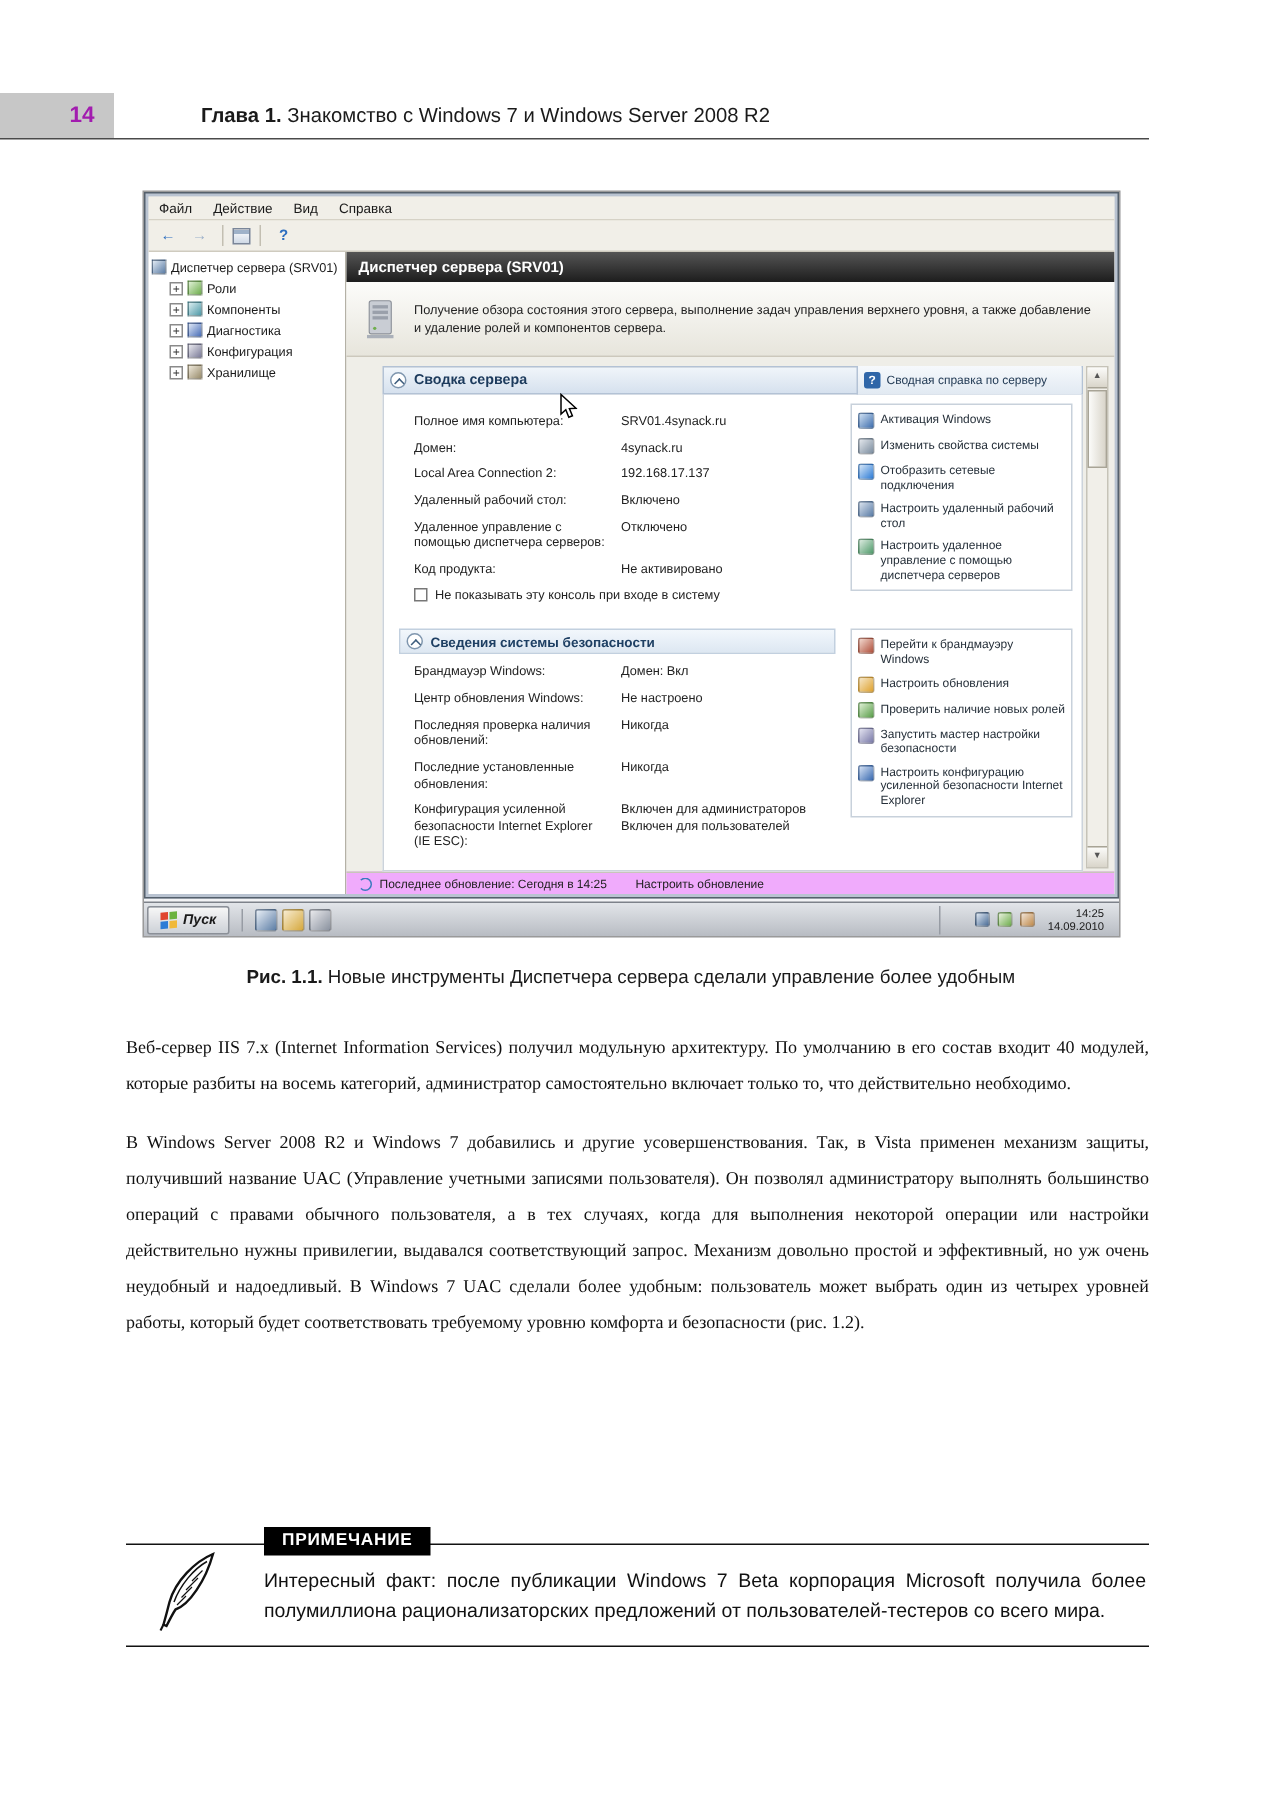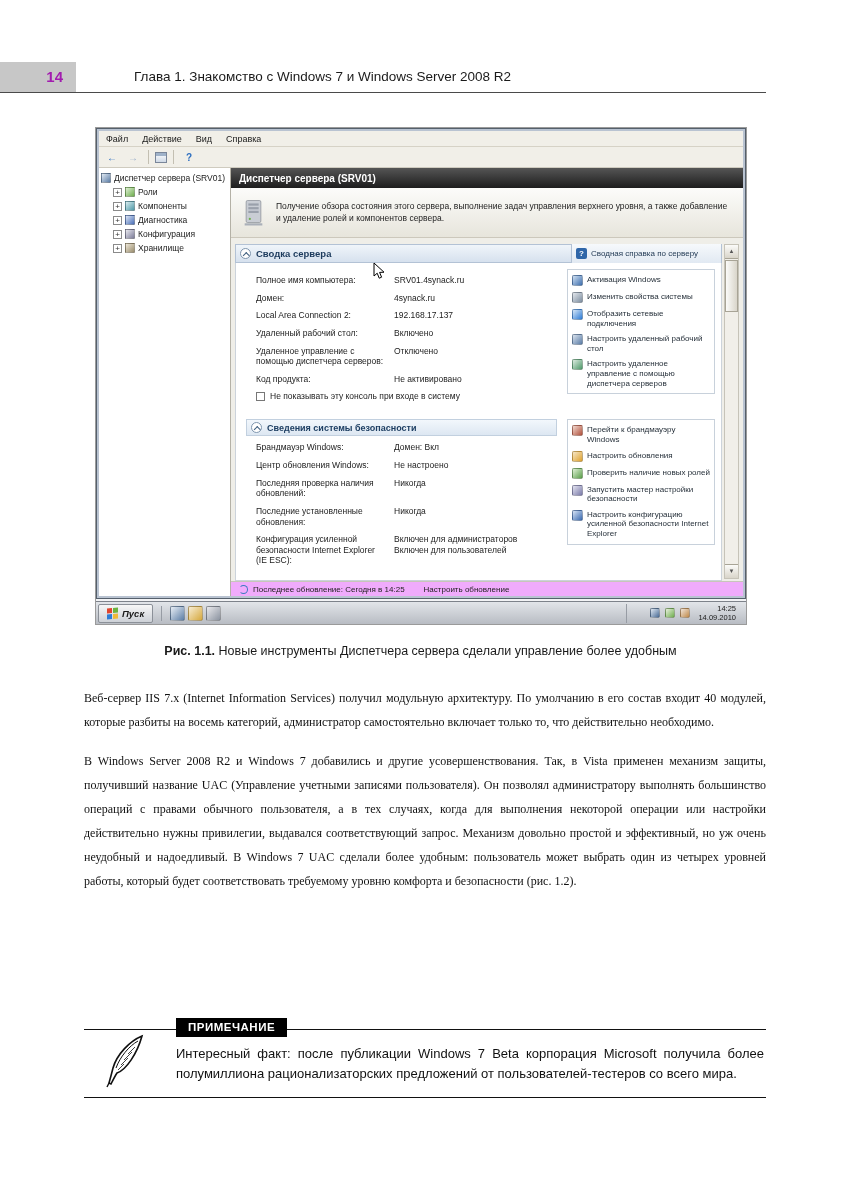--- a/index.html
+++ b/index.html
@@ -3,21 +3,21 @@
 <meta charset="utf-8">
 <style>
   * { margin:0; padding:0; box-sizing:border-box; }
   html,body { background:#ffffff; }
   body { width:841px; height:1200px; position:relative; font-family:"Liberation Sans",sans-serif; color:#1a1a1a; }
 
   
   .hdr-box { position:absolute; left:0; top:62px; width:76px; height:30px; background:#c7c7c7; }
   .hdr-num { position:absolute; right:13px; top:6px; font-weight:bold; font-size:15px; color:#a21caf; }
   .hdr-title { position:absolute; left:90px; top:69px; font-size:13.5px; white-space:nowrap; }
-  .hdr-title b { font-weight:normal;padding-left:44px; }
+  .hdr-title b { font-weight:bold;padding-left:44px; }
   .hdr-rule { position:absolute; left:0; top:92px; width:766px; border-top:1px solid #4a4a4a; }
 
   
   .shot { position:absolute; left:95px; top:127px; width:652px; height:498px; background:#f2f3f5; border:1px solid #9a9a9a; overflow:hidden; }
 
   
   .win { position:absolute; left:0; top:0; width:650px; height:471px; border:1px solid #55606c; background:#b9c3d1; padding:2px; }
   .win-body { height:100%; background:#f1efe8; display:flex; flex-direction:column; overflow:hidden; }
 
   .titlebar { height:19px; flex:none; background:linear-gradient(180deg,#a9b5c6,#7e8da3 60%,#6d7e95); display:flex; align-items:center; padding:0 3px; gap:4px; }
@@ -44,21 +44,21 @@
   .trow.child { padding-left:12px; }
   .texp { width:9px; height:9px; flex:none; border:1px solid #8a8a8a; background:#fff; font-size:8px; line-height:7px; text-align:center; color:#333; }
   .tic { width:10px; height:10px; flex:none; border:1px solid rgba(0,0,0,.25); }
 
   
   .rpane { flex:1; min-width:0; display:flex; flex-direction:column; background:#efeee8; }
   .rp-hdr { height:20px; flex:none; background:linear-gradient(#555,#1d1d1d); color:#fff; font-weight:bold; font-size:10px; display:flex; align-items:center; padding:0 8px; }
   .rp-desc { height:50px; flex:none; background:linear-gradient(#fcfcfa,#e7e5dc); border-bottom:1px solid #ccc8bc; display:flex; align-items:center; gap:10px; padding:4px 10px; }
   .rp-desc-txt { font-size:8.5px; line-height:1.35; color:#222; }
 
-  .scrollwrap { flex:1; min-height:0; position:relative; padding:6px 21px 0 4px; }
+  .scrollwrap { flex:1; min-height:0; position:relative; padding:6px 21px 0 24px; }
   .sum-hdr { height:19px; background:linear-gradient(#f0f5fa,#d6e1ee); border:1px solid #b3c2d5; display:flex; align-items:center; gap:5px; padding:0 4px; position:relative; }
   .sum-title { font-weight:bold; font-size:9.5px; color:#1c3a5c; flex:1; }
   .helpbox { display:flex; align-items:center; gap:4px; width:150px; height:19px; margin-right:-4px; background:linear-gradient(#f6f9fc,#e1e9f2); border-left:1px solid #b3c2d5; padding:0 4px; font-size:8px; color:#233b55; }
   .help-ic { width:11px; height:11px; flex:none; background:#2f66a8; color:#fff; font-size:8px; font-weight:bold; text-align:center; line-height:11px; border-radius:2px; }
   .chev { width:11px; height:11px; flex:none; border:1px solid #7f96ae; border-radius:50%; background:#fff; position:relative; }
   .chev::after { content:""; position:absolute; left:3px; top:4px; width:3.5px; height:3.5px; border-left:1.5px solid #3e5e7e; border-top:1.5px solid #3e5e7e; transform:rotate(45deg); }
 
   .panel { height:calc(100% - 19px); background:#fff; border:1px solid #ccd3db; border-top:none; padding:6px 6px 0 10px; overflow:hidden; }
   .sect { display:flex; gap:10px; }
   .sect.second { margin-top:8px; }

